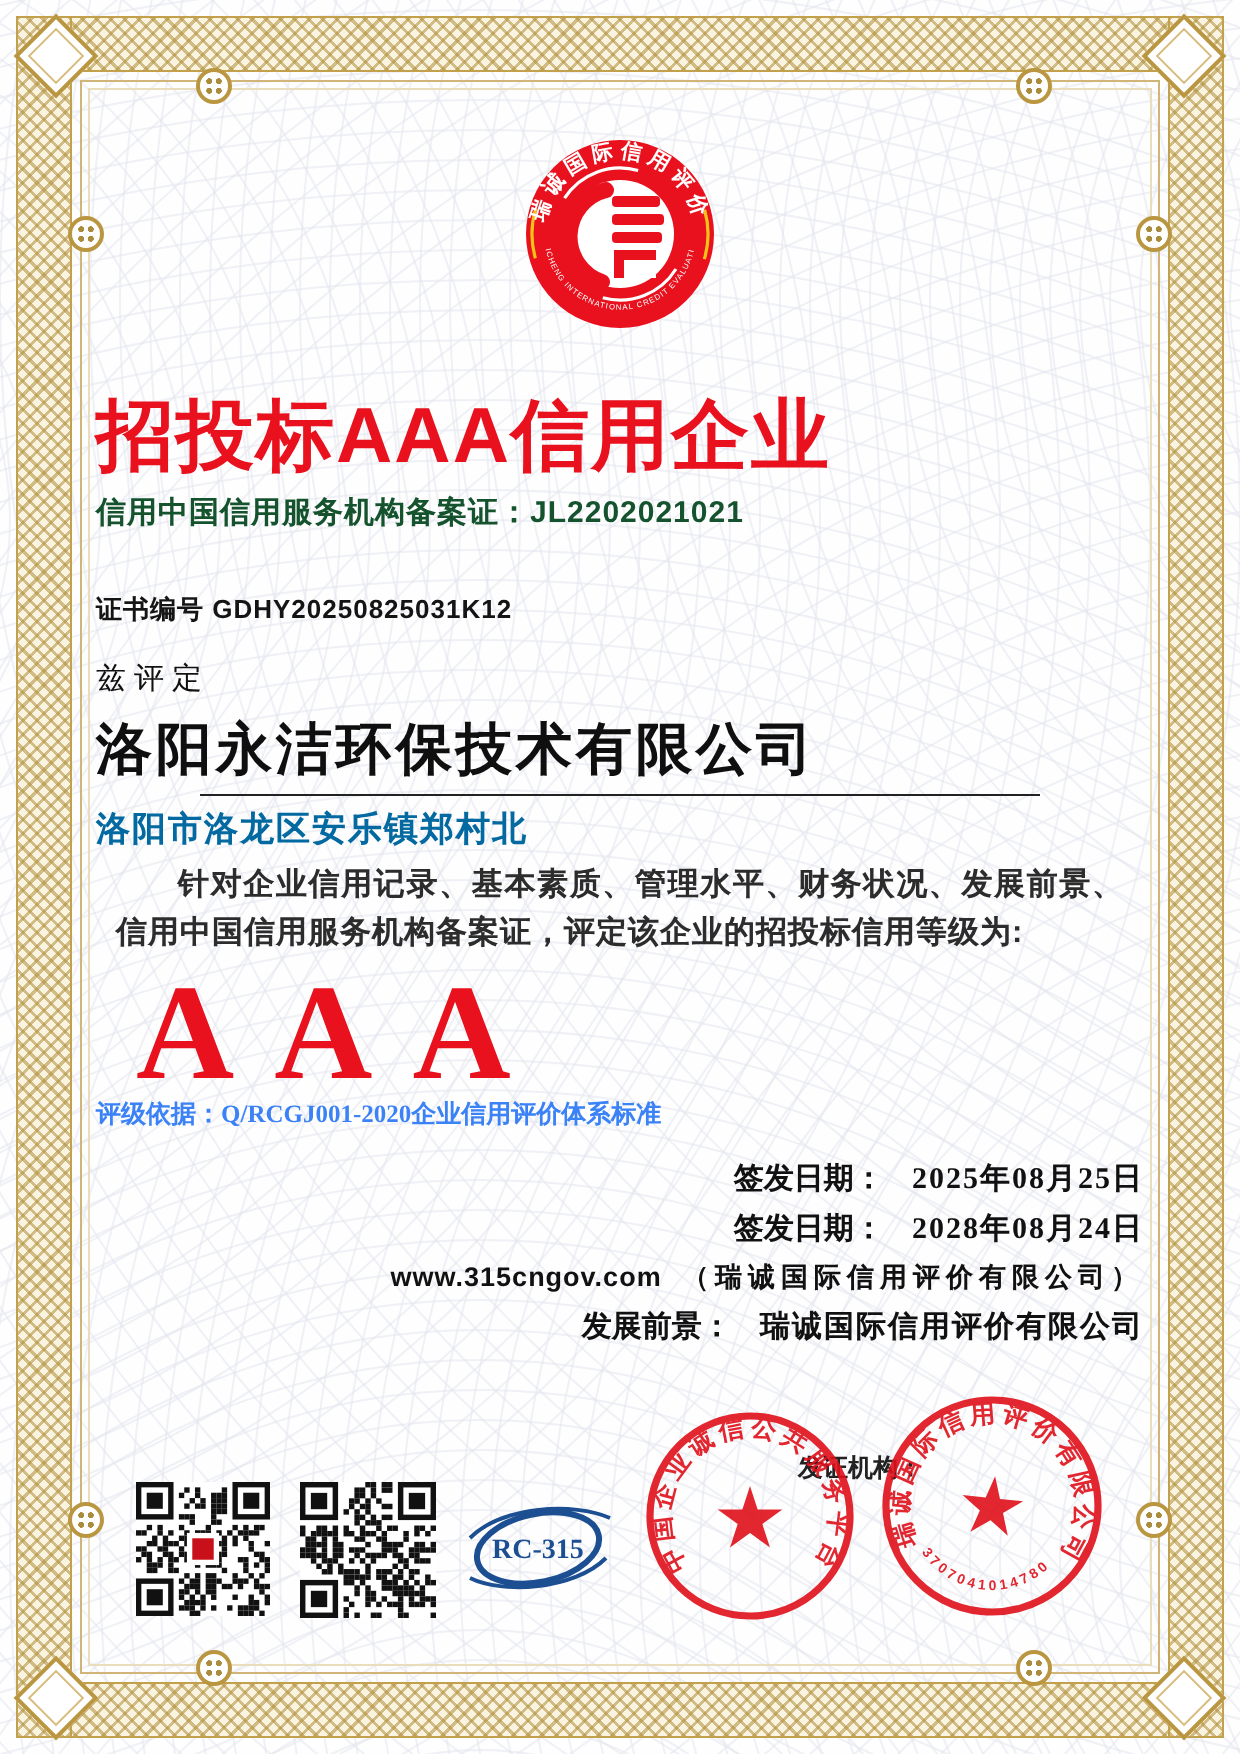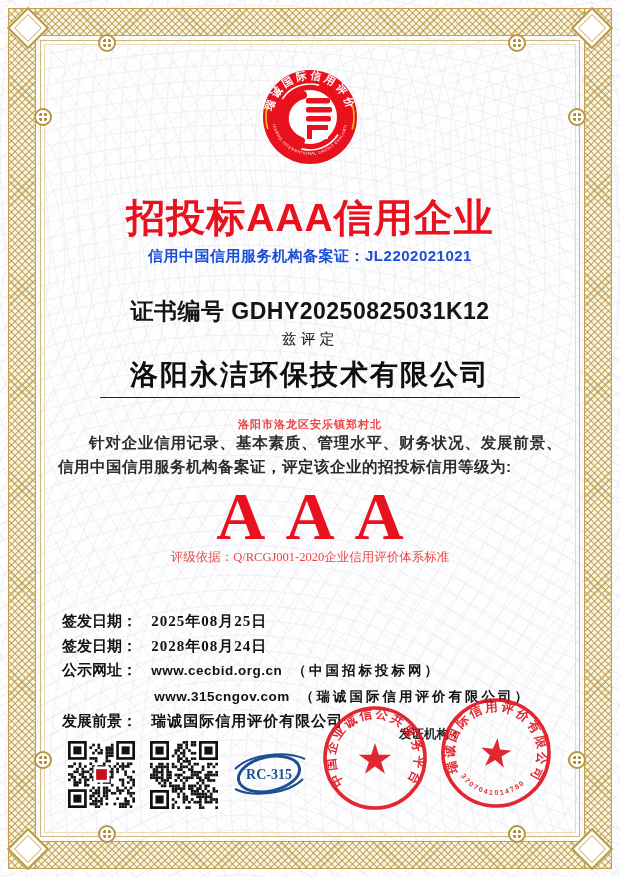--- a/index.html
+++ b/index.html
@@ -21,34 +21,34 @@
   .frame-line2{position:absolute;z-index:1;left:44px;right:44px;top:44px;bottom:44px;border:1px solid #e9ddbc;}
   .corner{position:absolute;z-index:1;width:26px;height:26px;border:2px solid #b9963f;background:#fff;
           transform:rotate(45deg);box-shadow:inset 0 0 0 3px #fff, inset 0 0 0 4px #d7bc7c;}
   .knob{position:absolute;z-index:1;width:14px;height:14px;border-radius:50%;border:2px solid #b9963f;background:#fff;
         background-image:radial-gradient(circle at 33% 33%, #a98c3c 1.4px, transparent 1.6px),
                          radial-gradient(circle at 67% 33%, #a98c3c 1.4px, transparent 1.6px),
                          radial-gradient(circle at 33% 67%, #a98c3c 1.4px, transparent 1.6px),
                          radial-gradient(circle at 67% 67%, #a98c3c 1.4px, transparent 1.6px);}
   
   .abs{position:absolute;z-index:2;}
-  .center{left:0;right:0;text-align:center;}
+  .center{left:0;right:0;text-align:left;padding-left:48px;}
   .serif{font-family:"Liberation Serif","DejaVu Serif",serif;}
   .title{top:191px;font-size:39px;font-weight:800;color:#e8111d;letter-spacing:1px;}
-  .subtitle{top:247px;font-size:15px;color:#1d4ed8;font-weight:600;letter-spacing:.5px;}
-  .certno{top:296px;font-size:23px;font-weight:800;color:#141414;letter-spacing:.5px;}
+  .subtitle{top:247px;font-size:15px;color:#14532d;font-weight:600;letter-spacing:.5px;}
+  .certno{top:296px;font-size:13px;font-weight:800;color:#141414;letter-spacing:.5px;}
   .hereby{top:330px;font-size:15px;font-weight:400;color:#111;letter-spacing:4px;}
   .company{top:356px;font-size:28px;font-weight:800;color:#0f0f0f;letter-spacing:2px;}
   .company-line{position:absolute;z-index:2;left:100px;right:100px;top:397px;border-top:1.5px solid #222;}
-  .address{top:403px;font-size:11px;font-weight:800;color:#ef4444;letter-spacing:1px;margin-top:14px;}
+  .address{top:403px;font-size:17px;font-weight:800;color:#0369a1;letter-spacing:1px;}
   .body-par{top:431px;left:58px;width:504px;font-size:15.5px;font-weight:600;color:#2c2c2c;
             line-height:1.55;text-align:justify;text-indent:2em;letter-spacing:.5px;}
   .grade{top:477px;font-size:68px;font-weight:800;color:#e8111d;letter-spacing:20px;text-indent:20px;}
-  .basis{top:549px;font-size:12.5px;font-weight:400;color:#ef4444;}
-  .fields{position:absolute;z-index:2;left:62px;top:609px;width:510px;font-size:15px;color:#111;}
+  .basis{top:549px;font-size:12.5px;font-weight:700;color:#3b82f6;}
+  .fields{position:absolute;z-index:2;left:62px;top:578px;width:510px;font-size:15px;color:#111;text-align:right;}
   .frow{line-height:24.6px;white-space:nowrap;}
   .frow .lab{font-family:"Liberation Serif","DejaVu Serif",serif;font-weight:800;margin-right:10px;}
   .frow .val{font-family:"Liberation Serif","DejaVu Serif",serif;font-weight:800;letter-spacing:1px;}
   .frow .val.sans{font-family:"Liberation Sans","DejaVu Sans",sans-serif;font-weight:700;letter-spacing:.5px;font-size:13.5px;}
   .frow .note{font-weight:700;letter-spacing:3px;font-size:13.5px;margin-left:6px;}
   .frow .indent{display:inline-block;width:88px;}
   .issuer{left:399px;top:726px;font-size:12.5px;font-weight:800;color:#222;z-index:2;}
   
   .stamp{position:absolute;z-index:4;}
   .qr{position:absolute;z-index:3;}
@@ -410,25 +410,20 @@
   <div class="abs center basis serif">评级依据：Q/RCGJ001-2020企业信用评价体系标准</div>
 
   <div class="fields">
     <div class="frow">
       <span class="lab">签发日期：</span>
       <span class="val">2025年08月25日</span>
     </div>
     <div class="frow">
       <span class="lab">签发日期：</span>
       <span class="val">2028年08月24日</span>
-    </div>
-    <div class="frow">
-      <span class="lab">公示网址：</span>
-      <span class="val sans">www.cecbid.org.cn</span>
-      <span class="note">（中国招标投标网）</span>
     </div>
     <div class="frow">
       <span class="indent"></span>
       <span class="val sans">www.315cngov.com</span>
       <span class="note">（瑞诚国际信用评价有限公司）</span>
     </div>
     <div class="frow">
       <span class="lab">发展前景：</span>
       <span class="val">瑞诚国际信用评价有限公司</span>
     </div>

